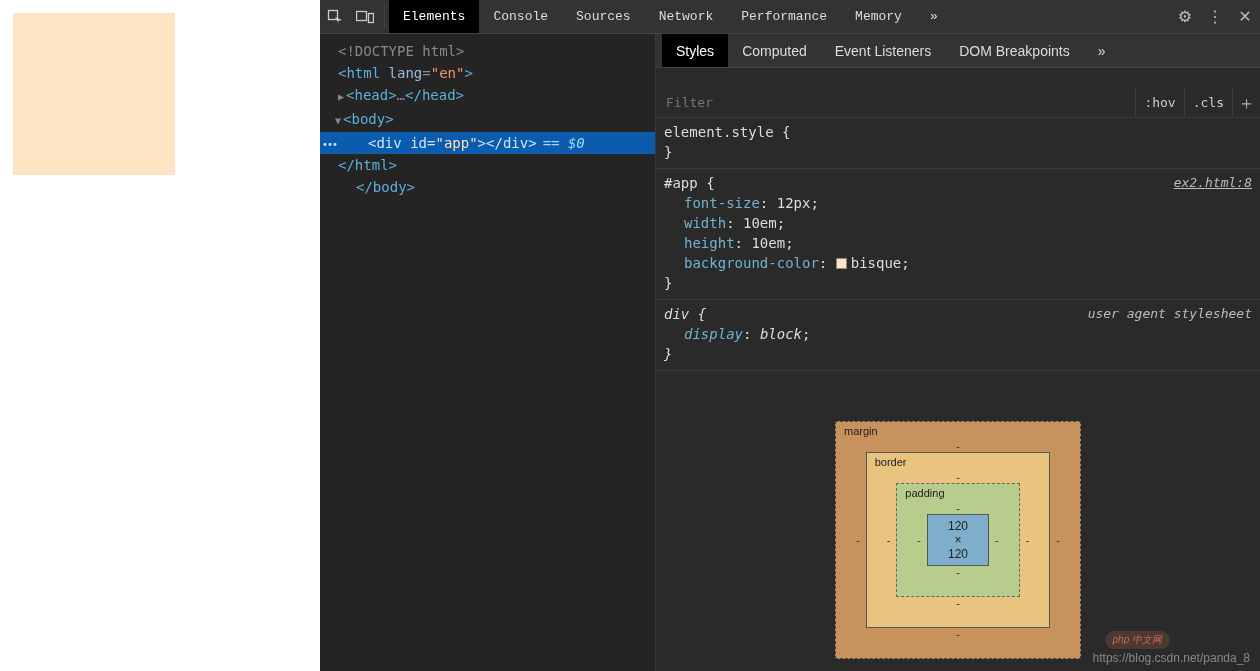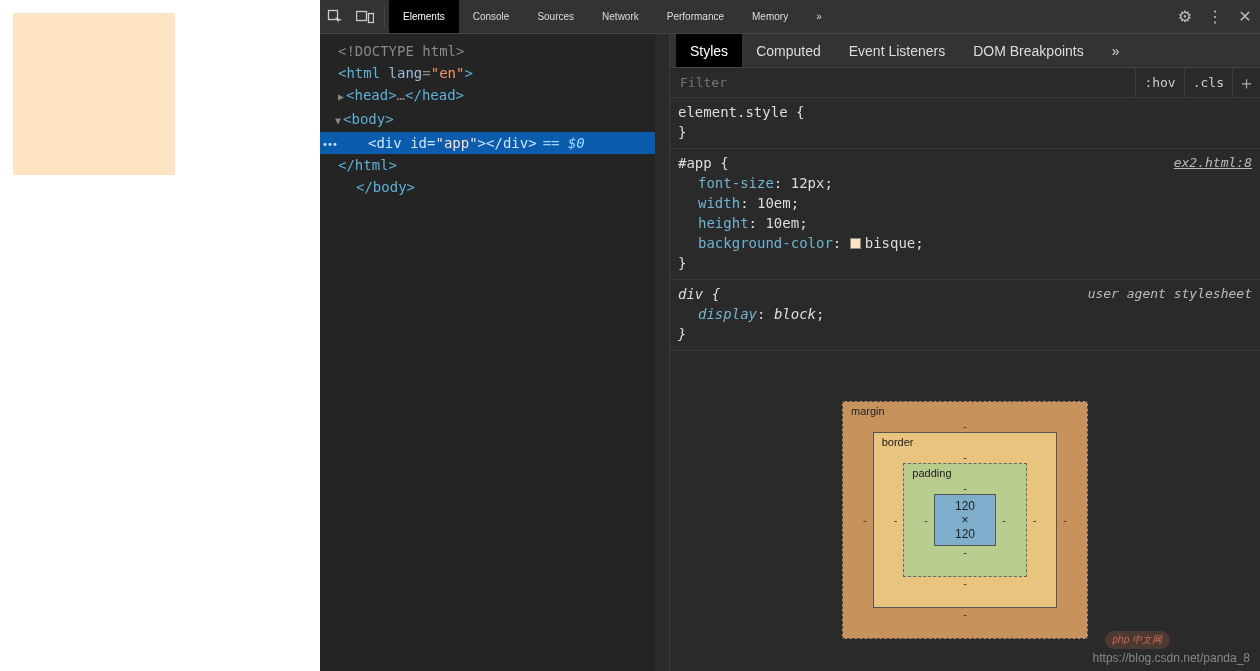--- a/index.html
+++ b/index.html
@@ -8,47 +8,47 @@
 
   
   .page-pane { width: 320px; height: 100%; background: #fff; padding: 13px; }
   .app-box { width: 162px; height: 162px; background: #ffe4c4; }
 
   
   .devtools { flex: 1; height: 100%; background: #2a2a2a; color: #ddd; display: flex; flex-direction: column; font-size: 14px; }
   .toolbar { height: 34px; background: #333; display: flex; align-items: stretch; border-bottom: 1px solid #444; }
   .toolbar .ico { width: 30px; display: flex; align-items: center; justify-content: center; color: #ccc; font-size: 15px; }
   .toolbar .sep { width: 1px; background: #444; margin: 6px 4px; }
-  .toolbar .tab { padding: 0 14px; display: flex; align-items: center; color: #ddd; font-size: 10px; cursor: pointer; }
+  .toolbar .tab { padding: 0 14px; display: flex; align-items: center; color: #ddd; font-size: 13px; cursor: pointer; font-family: Liberation Mono, monospace; }
   .toolbar .tab.active { background: #000; color: #fff; }
   .toolbar .spacer { flex: 1; }
   .toolbar .rico { width: 30px; display: flex; align-items: center; justify-content: center; color: #bbb; font-size: 16px; }
 
-  .main { flex: 1; display: flex; min-height: 0; gap: 14px; }
+  .main { flex: 1; display: flex; min-height: 0; }
 
   
   .dom-pane { width: 335px; background: #242424; font-family: Menlo, Consolas, monospace; font-size: 14px; padding-top: 6px; overflow: hidden; white-space: nowrap; }
   .dom-line { padding: 1px 0 1px 18px; line-height: 20px; color: #888; }
   .dom-line .tag { color: #5db0d7; }
   .dom-line .attr { color: #9bbbdc; }
   .dom-line .val { color: #f29766; }
   .dom-line.sel { background: #0b5cad; color: #cfe4ff; position: relative; }
   .dom-line.sel .tag, .dom-line.sel .attr { color: #cfe4ff; }
   .dom-line.sel .val { color: #ffe0c7; }
   .dom-line.sel::before { content: "•••"; position: absolute; left: 2px; color: #cfe4ff; font-size: 10px; letter-spacing: -1px; top: 3px; }
   .dom-line .tri { color: #888; margin-right: 2px; font-size: 10px; display: inline-block; }
   .dom-line .dim { color: #888; }
   .eqvar { color: #9fd6ff; font-style: italic; margin-left: 6px; }
 
   
   .styles-pane { flex: 1; display: flex; flex-direction: column; border-left: 1px solid #3a3a3a; min-width: 0; }
   .styles-tabs { height: 34px; display: flex; align-items: stretch; background: #333; border-bottom: 1px solid #444; padding-left: 6px; }
   .styles-tabs .stab { padding: 0 14px; display: flex; align-items: center; color: #ddd; font-size: 14px; cursor: pointer; }
   .styles-tabs .stab.active { background: #000; color: #fff; }
-  .filter-row { height: 30px; display: flex; border-bottom: 1px solid #3a3a3a; background: #2a2a2a; font-family: Menlo, Consolas, monospace; font-size: 13px; }
+  .filter-row { height: 30px; display: flex; border-bottom: 1px solid #3a3a3a; background: #2a2a2a; font-family: Menlo, Consolas, monospace; font-size: 13px; margin-top: 20px; }
   .filter-row input { flex: 1; background: transparent; border: none; color: #ccc; padding: 0 10px; font-family: inherit; font-size: 13px; outline: none; }
   .filter-row .pill { padding: 0 8px; color: #ccc; border-left: 1px solid #3a3a3a; height: 100%; display: flex; align-items: center; }
   .filter-row .plus { width: 28px; text-align: center; font-size: 18px; color: #aaa; border-left: 1px solid #3a3a3a; height: 100%; display: flex; align-items: center; justify-content: center; }
 
   .rules { font-family: Menlo, Consolas, monospace; font-size: 14px; line-height: 20px; }
   .rule-block { border-bottom: 1px solid #3a3a3a; padding: 4px 8px 6px 8px; position: relative; }
   .rule-block .origin { position: absolute; right: 8px; top: 4px; color: #bbb; font-style: italic; font-size: 13px; text-decoration: underline; }
   .rule-block .origin.noital { font-style: italic; text-decoration: none; }
   .rule-block .sel-line { color: #ddd; }
   .rule-block .prop { padding-left: 20px; }

